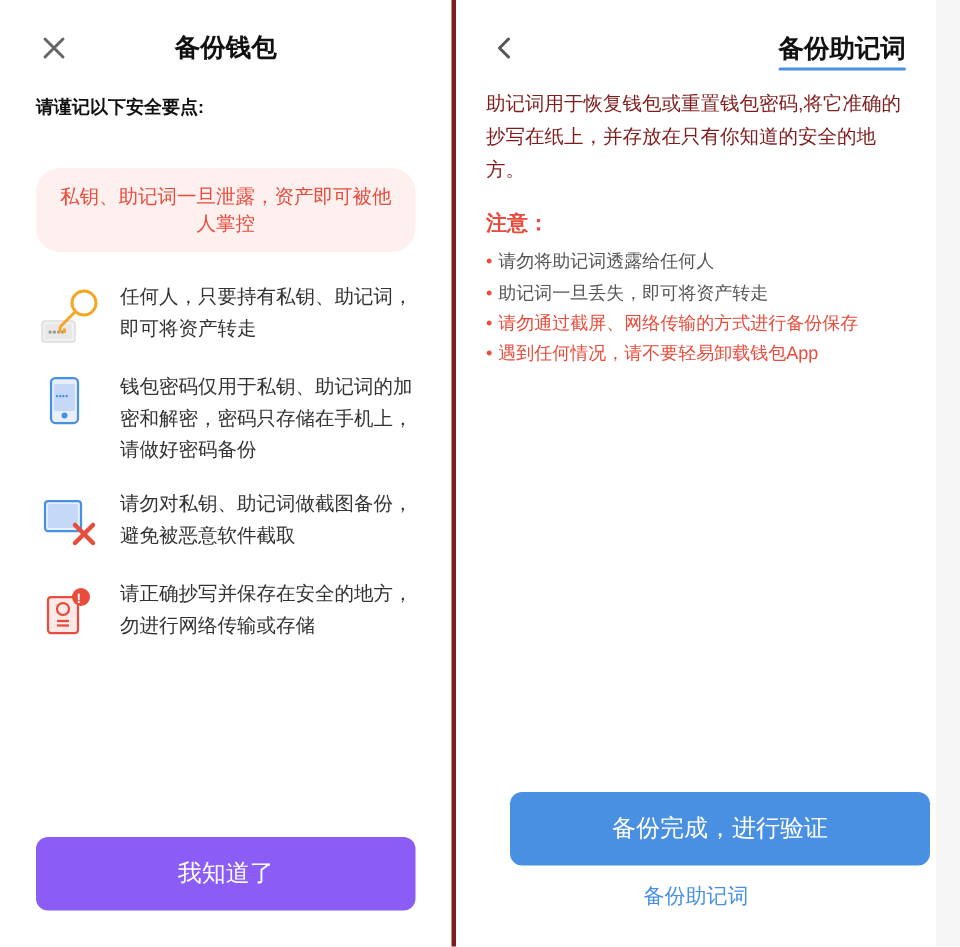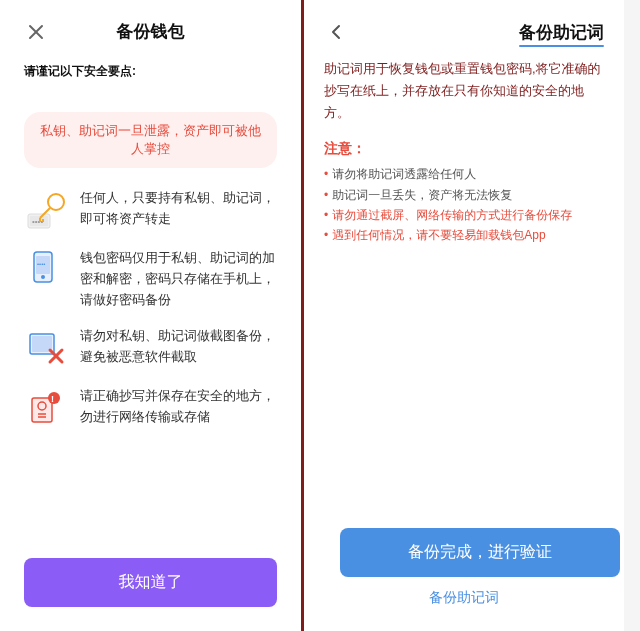--- a/index.html
+++ b/index.html
@@ -364,21 +364,21 @@
 
 
   <div class="notes-section">
     <div class="notes-title">注意：</div>
     <div class="note-item">
       <span class="bullet">•</span>
       <span>请勿将助记词透露给任何人</span>
     </div>
     <div class="note-item">
       <span class="bullet">•</span>
-      <span>助记词一旦丢失，资产将无法恢复</span>
+      <span>助记词一旦丢失，即可将资产转走</span>
     </div>
     <div class="note-item red-text">
       <span class="bullet">•</span>
       <span>请勿通过截屏、网络传输的方式进行备份保存</span>
     </div>
     <div class="note-item red-text">
       <span class="bullet">•</span>
       <span>遇到任何情况，请不要轻易卸载钱包App</span>
     </div>
   </div>

